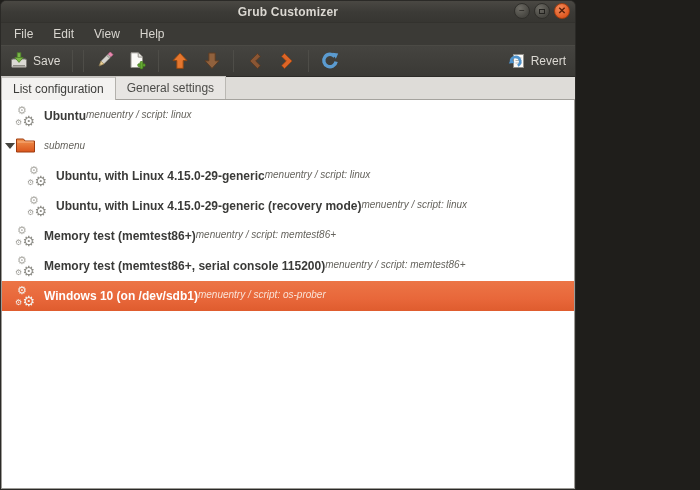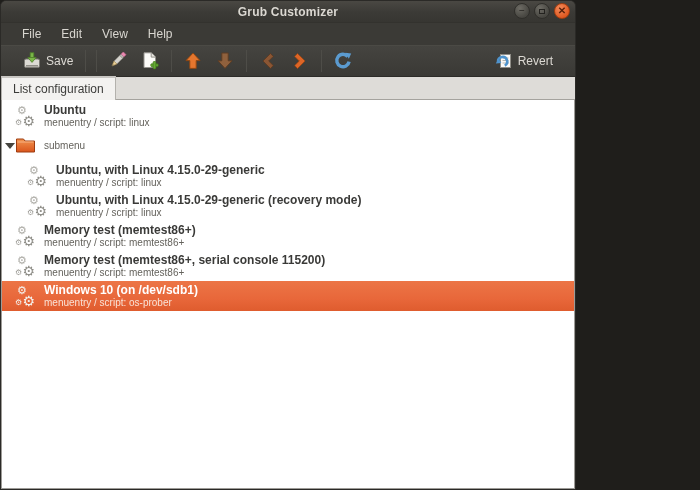--- a/index.html
+++ b/index.html
@@ -19,27 +19,27 @@
   .wbtn { width:16px; height:16px; border-radius:50%; display:flex; align-items:center;
           justify-content:center; font-size:10px; line-height:1; cursor:default; }
   .wbtn.gray { background:radial-gradient(circle at 35% 30%, #6d6b64, #474641 70%);
                border:1px solid #302f2b; color:#23221f; }
   .wbtn.close { background:radial-gradient(circle at 35% 30%, #f28a5a, #e0571f 75%);
                 border:1px solid #a43f12; color:#58200a; font-weight:bold; }
   .wbtn .sq { width:6px; height:5px; border:1.5px solid #23221f; display:block; }
 
   
   .menubar { height:22px; flex:0 0 22px; background:#3b3a36; display:flex; align-items:center;
-             padding-left:12px; gap:2px; }
+             padding-left:4px; gap:2px; }
   .menu-item { color:#d9d6d0; font-size:12px; padding:2px 9px; border-radius:2px; }
 
   
   .toolbar { height:32px; flex:0 0 32px; background:linear-gradient(#454440, #3a3935);
              border-top:1px solid #4b4a45; border-bottom:1px solid #2c2b28;
-             display:flex; align-items:center; padding:0 15px; }
+             display:flex; align-items:center; padding:0 2px; }
   .tbtn { display:flex; align-items:center; gap:5px; padding:3px 7px; border-radius:3px;
           color:#dcd9d3; font-size:12px; }
   .tbtn svg, .tbtn .icn { display:block; }
   .tsep { width:1px; height:22px; background:#2e2d2a; border-right:1px solid #4e4d48;
           margin:0 5px; }
   .tspacer { flex:1; }
 
   
   .tabstrip { height:23px; flex:0 0 23px; background:#dedcd8; display:flex; align-items:flex-end;
               border-bottom:1px solid #a5a39e; padding-left:0; }
@@ -59,23 +59,23 @@
   .expander-zone { width:11px; flex:0 0 11px; display:flex; align-items:center; justify-content:center; }
   .tri-down { width:0; height:0; border-left:5px solid transparent; border-right:5px solid transparent;
               border-top:6px solid #45443f; }
   .row.indent-1 .expander-zone { width:23px; flex-basis:23px; }
   .row-icon { width:22px; height:22px; flex:0 0 22px; position:relative; margin-right:7px; }
   .gears span { position:absolute; color:#96958f; line-height:1; }
   .gears .g-small { font-size:11px; top:0px; left:2px; color:#aeada7; }
   .gears .g-big   { font-size:14px; bottom:-1px; right:2px; color:#8f8e88; }
   .gears .g-tiny  { font-size:8px; bottom:0px; left:0px; color:#a09f99; }
   .row.selected .gears span { color:#f4f2ee !important; }
-  .row-text { display:flex; flex-direction:column; justify-content:center; }
+  .row-text { display:flex; flex-direction:row; justify-content:center; }
   .row-title { font-size:12px; font-weight:bold; color:#3a3a38; line-height:14px; }
-  .row-sub { font-size:10px; color:#65635d; line-height:12px; }
+  .row-sub { font-size:10px; color:#65635d; line-height:12px;font-style:italic; }
   .row.selected .row-title { color:#ffffff; }
   .row.selected .row-sub { color:#f9e2d6; }
 </style>
 </head>
 <body>
 
 <div class="window">
 
   <div class="titlebar">
     <span class="title">Grub Customizer</span>
@@ -182,20 +182,21 @@
           <path d="M9.8 13.6 A4.6 4.6 0 1 0 3 9.6" fill="none" stroke="#4f93cc" stroke-width="2.6"></path>
           <polygon points="0.8,11.4 6.4,11 3.4,6.2" fill="#4f93cc"></polygon>
         </svg>
       </span>
       <span>Revert</span>
     </div>
   </div>
 
   <div class="tabstrip" id="tabstrip">
       <div class="tab active">List configuration</div>
+      <div class="tab">General settings</div>
     </div>
 
   <div class="content" id="entry-list">
   <div class="row indent-0">
     <span class="expander-zone"></span>
     <span class="row-icon">
   <span class="gears">
     <span class="g-small">⚙</span><span class="g-big">⚙</span><span class="g-tiny">⚙</span>
   </span>
 </span>

